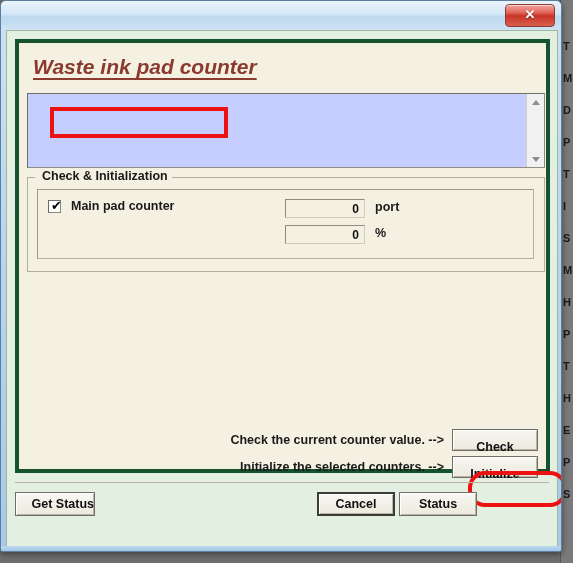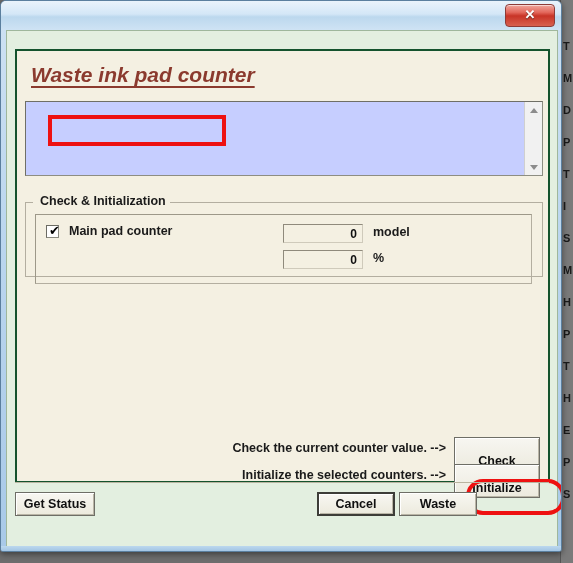--- a/index.html
+++ b/index.html
@@ -103,26 +103,26 @@
     box-sizing: border-box;
     background: #e3efe0;
     border: 1px solid #9fb79c;
     border-bottom: none;
   }
 
   
   #page {
     position: absolute;
     left: 8px;
-    top: 18px;
+    top: 8px;
     width: 535px;
     height: 434px;
     box-sizing: border-box;
     background: #f4f0e2;
-    border: 2px solid #14532d;
+    border: 4px solid #14532d;
   }
 
   #page-title {
     position: absolute;
     left: 14px;
     top: 12px;
     font-size: 21px;
     font-weight: bold;
     font-style: italic;
     color: #8b3a2e;
@@ -180,25 +180,24 @@
   }
   .sb-arrow.up i { border-bottom: 5px solid #8c8c8c; }
   .sb-arrow.down i { border-top: 5px solid #8c8c8c; }
 
   
   #groupbox {
     position: absolute;
     left: 8px;
     top: 134px;
     width: 518px;
-    height: 75px;
+    height: 95px;
     box-sizing: border-box;
     border: 1px solid #b3aea0;
     border-top: none;
-    margin-top: 17px;
   }
   #groupbox .gb-topline-left {
     position: absolute;
     left: -1px; top: 0;
     width: 8px;
     border-top: 1px solid #b3aea0;
   }
   #groupbox .gb-topline-right {
     position: absolute;
     right: -1px; top: 0;
@@ -323,21 +322,21 @@
     height: 22px;
     box-sizing: border-box;
     background: linear-gradient(180deg,#f7f6f1 0%, #eceade 100%);
     border: 1px solid #6e6e66;
     box-shadow: inset 1px 1px 0 #ffffff, inset -1px -1px 0 #b9b5a6;
     font-size: 12.5px;
     font-weight: bold;
     color: #101010;
     font-family: "Liberation Sans", sans-serif;
     cursor: pointer;
-    padding: 16px;
+    padding: 10px;
   }
   #btn-check { right: 8px; top: 386px; }
   #btn-initialize { right: 8px; top: 413px; }
 
   #check-highlight {
     position: absolute;
     left: 449px;
     top: 428px;
     width: 99px;
     height: 36px;
@@ -364,21 +363,21 @@
     background: linear-gradient(180deg,#f8f7f2 0%,#eceadd 100%);
     border: 1px solid #6e6e66;
     box-shadow: inset 1px 1px 0 #ffffff, inset -1px -1px 0 #b9b5a6;
     font-size: 12.5px;
     font-weight: bold;
     color: #101010;
     font-family: "Liberation Sans", sans-serif;
     cursor: pointer;
     padding: 0;
   }
-  #btn-getstatus { left: 8px; width: 80px; }
+  #btn-getstatus { left: 8px; width: 80px; text-align: right; }
   #btn-back {
     left: 230px;
     color: #a8a8a0;
     text-shadow: 1px 1px 0 #ffffff;
     cursor: default;
   }
   #btn-finish {
     left: 310px;
     border: 2px solid #3d3d38;
     box-shadow: inset 1px 1px 0 #ffffff, inset -1px -1px 0 #b9b5a6;
@@ -451,21 +450,21 @@
         <div id="inner-panel">
 
           <div id="chk-row">
             <div class="chk-box">
               <span class="tick">✔</span>
             </div>
             <div id="chk-label">Main pad counter</div>
           </div>
 
           <input id="val-point" class="val-field" type="text" readonly="" value="0" style="">
-          <div class="val-unit" id="unit-point">model</div>
+          <div class="val-unit" id="unit-point">port</div>
 
           <input id="val-percent" class="val-field" type="text" readonly="" value="0" style="">
           <div class="val-unit" id="unit-percent">%</div>
 
         </div>
       </div>
 
       <div id="chk-highlight"></div>
 
       <div class="action-caption" id="cap-check">Check the current counter value. --&gt;</div>
@@ -474,18 +473,18 @@
       <div class="action-caption" id="cap-init">Initialize the selected counters. --&gt;</div>
       <button class="ctl-btn" id="btn-initialize">Initialize</button>
 
       <div id="check-highlight"></div>
     </div>
 
     <div id="bottom-sep"></div>
 
     <button class="nav-btn" id="btn-getstatus">Get Status</button>
     <button class="nav-btn" id="btn-finish">Cancel</button>
-    <button class="nav-btn" id="btn-cancel">Waste</button>
+    <button class="nav-btn" id="btn-cancel">Status</button>
 
   </div>
 
   <div id="frame-bottom"></div>
 </div>
 
 </body></html>

